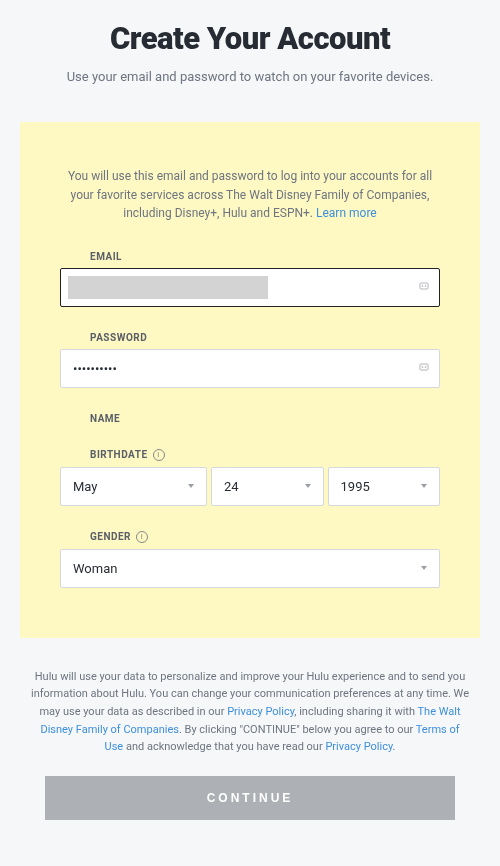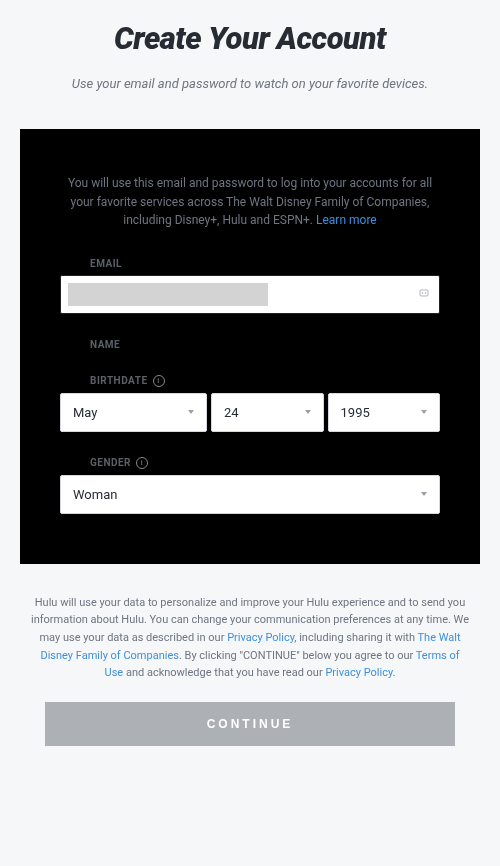--- a/index.html
+++ b/index.html
@@ -2,34 +2,34 @@
 <html><head>
 <meta charset="utf-8">
 <style>
 * { margin: 0; padding: 0; box-sizing: border-box; }
 body {
   background: #f6f7f8;
   font-family: -apple-system, BlinkMacSystemFont, "Segoe UI", Roboto, Helvetica, Arial, sans-serif;
   width: 500px;
   color: #272c34;
 }
-.page-header { text-align: center; padding: 20px 20px 10px; font-style: italic; }
+.page-header { text-align: center; padding: 20px 20px 10px; }
 .page-title {
   font-size: 31px;
   font-weight: 900;
   letter-spacing: -0.5px;
   color: #272c34;
 }
 .page-subtitle {
   color: #6e7580;
   font-size: 13px;
-  margin-top: 19px;
+  margin-top: 12px;
 }
 .card {
-  background: #000000;
+  background: #fef9c3;
   margin: 28px 20px 0;
   padding: 45px 40px 50px;
 }
 .card-intro {
   text-align: center;
   color: #6e7580;
   font-size: 12px;
   line-height: 1.55;
   margin-bottom: 28px;
 }
@@ -140,20 +140,33 @@
       <span class="autofill-icon">
         <svg width="12" height="12" viewBox="0 0 24 24" fill="none" stroke="currentColor" stroke-width="2">
             <rect x="4" y="6" width="16" height="12" rx="2"></rect>
             <circle cx="9" cy="12" r="1"></circle>
             <circle cx="15" cy="12" r="1"></circle>
           </svg>
       </span>
     </div>
   </div>
 
+  <div class="field">
+    <div class="field-label">PASSWORD</div>
+    <div class="input-wrap">
+      <input class="text-input" type="text" value="••••••••••" style="">
+      <span class="autofill-icon">
+        <svg width="12" height="12" viewBox="0 0 24 24" fill="none" stroke="currentColor" stroke-width="2">
+            <rect x="4" y="6" width="16" height="12" rx="2"></rect>
+            <circle cx="9" cy="12" r="1"></circle>
+            <circle cx="15" cy="12" r="1"></circle>
+          </svg>
+      </span>
+    </div>
+  </div>
 
   <div class="field">
     <div class="field-label">NAME</div>
   </div>
 
   <div class="field">
     <div class="field-label">
       <span>BIRTHDATE</span>
       <span class="info-icon">i</span>
     </div>

